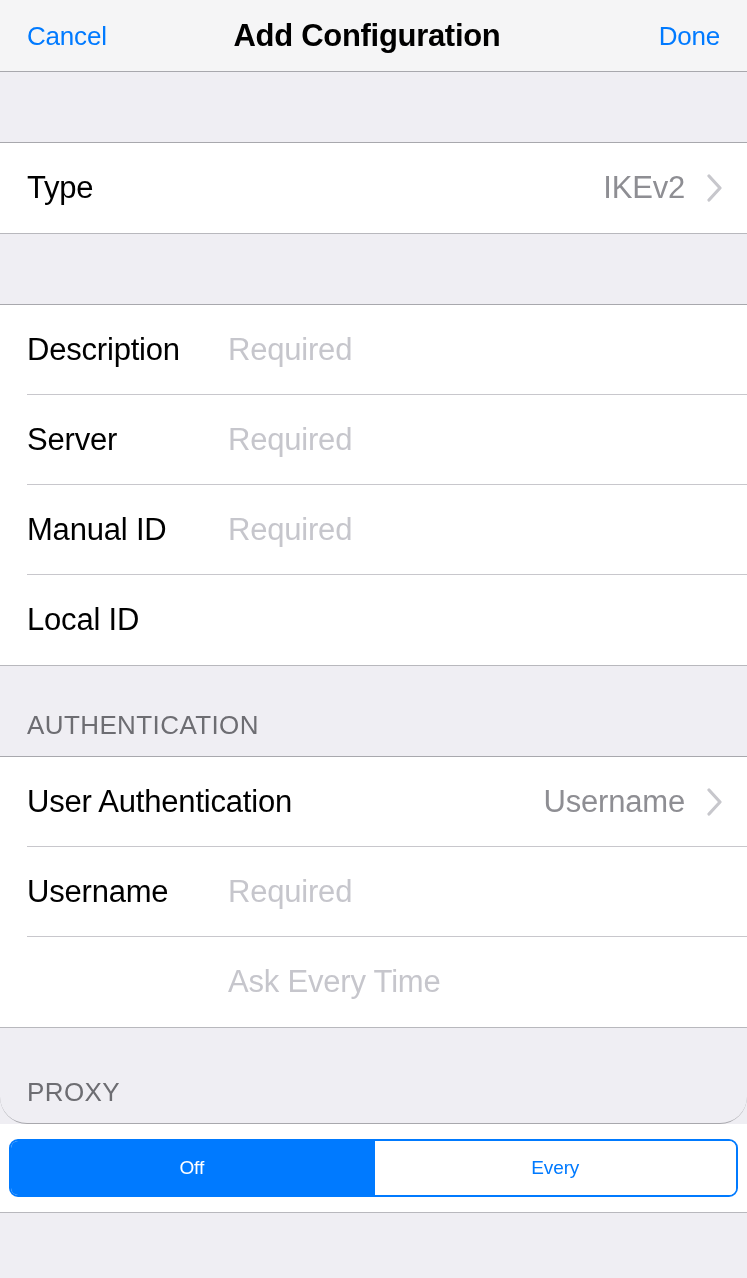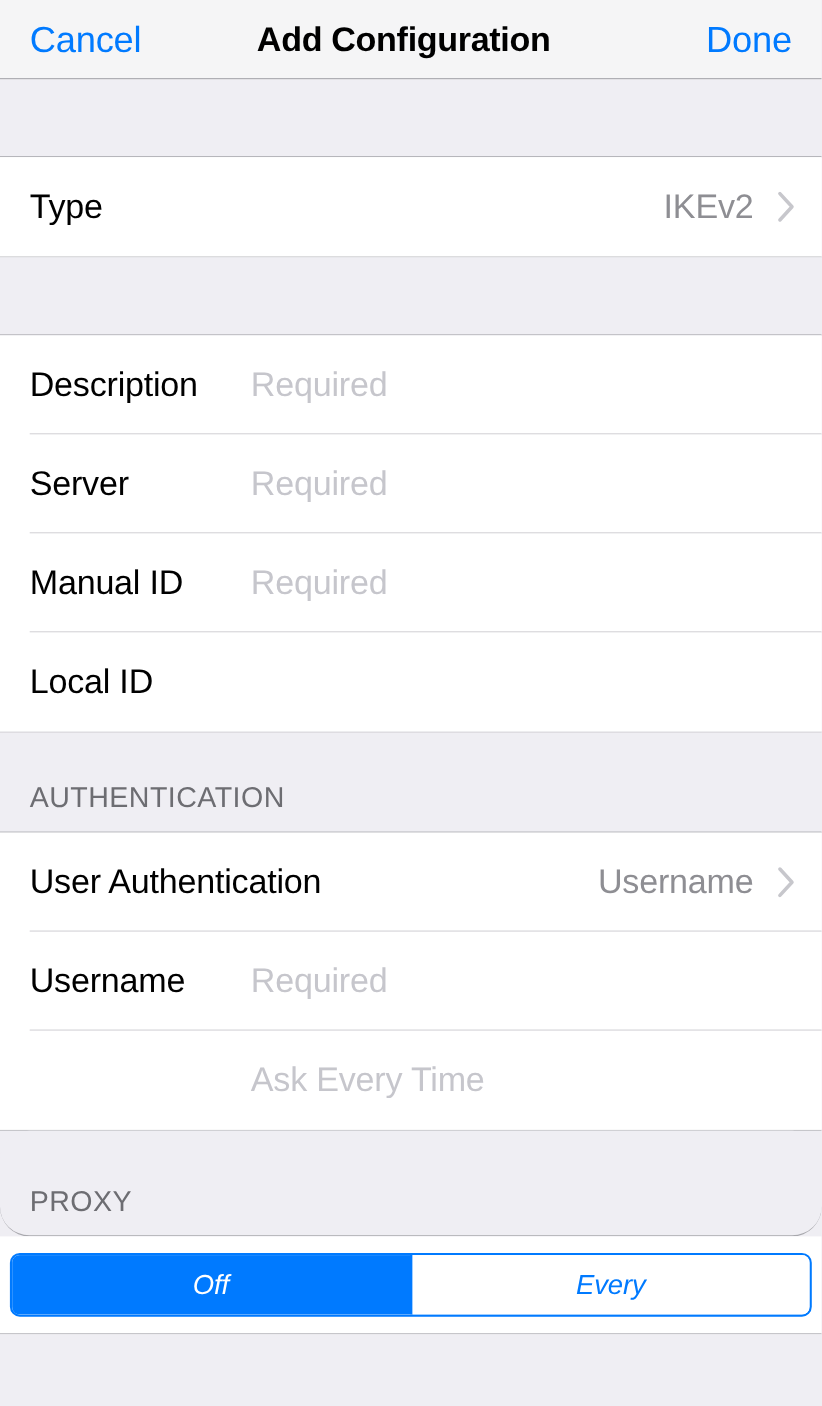--- a/index.html
+++ b/index.html
@@ -19,21 +19,21 @@
   .navbar {
     position: relative;
     height: 72px;
     background: #F5F5F6;
     border-bottom: 1px solid #A8A8AD;
     box-sizing: border-box;
     display: flex;
     align-items: center;
   }
   .nav-btn {
-    font-size: 33px;
+    font-size: 26px;
     color: #007AFF;
     letter-spacing: -0.2px;
     cursor: pointer;
     background: none;
     border: none;
     padding: 0;
     font-family: inherit;
     line-height: 1;
   }
   .nav-cancel { position: absolute; left: 27px; }
@@ -157,29 +157,28 @@
     border: 2px solid #007AFF;
     border-radius: 9px;
     overflow: hidden;
     box-sizing: border-box;
   }
   .seg {
     flex: 1;
     display: flex;
     align-items: center;
     justify-content: center;
-    font-size: 25px;
+    font-size: 19px;
     color: #007AFF;
     background: #FFFFFF;
     border-right: 2px solid #007AFF;
     box-sizing: border-box;
     cursor: pointer;
     letter-spacing: -0.1px;
     user-select: none;
-    font-style: italic;
   }
   .seg:last-child { border-right: none; }
   .seg.selected {
     background: #007AFF;
     color: #FFFFFF;
   }
 
   .tail {
     background: #EFEEF3;
     height: 34px;

